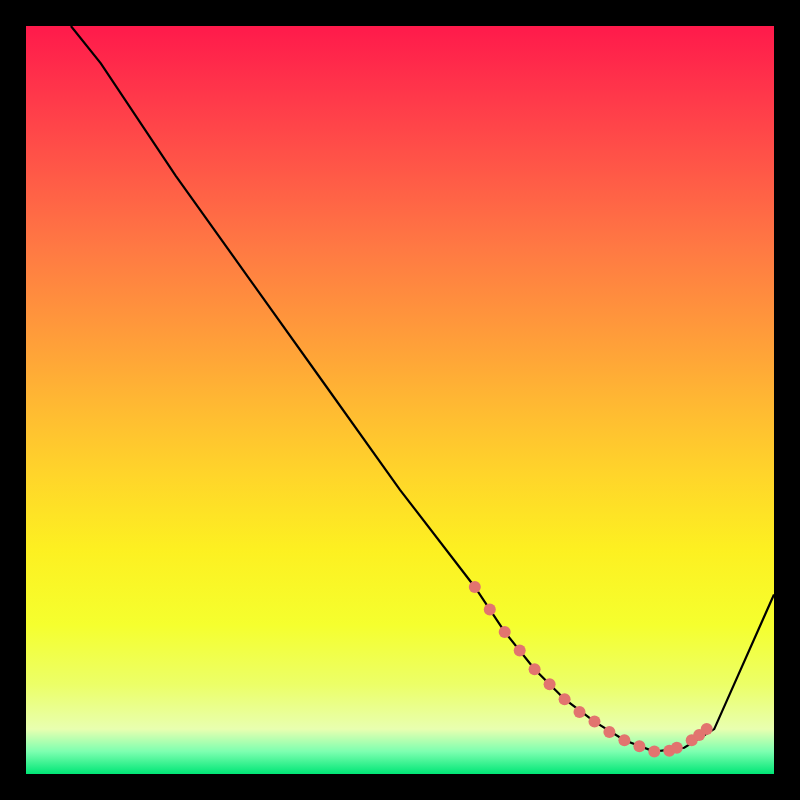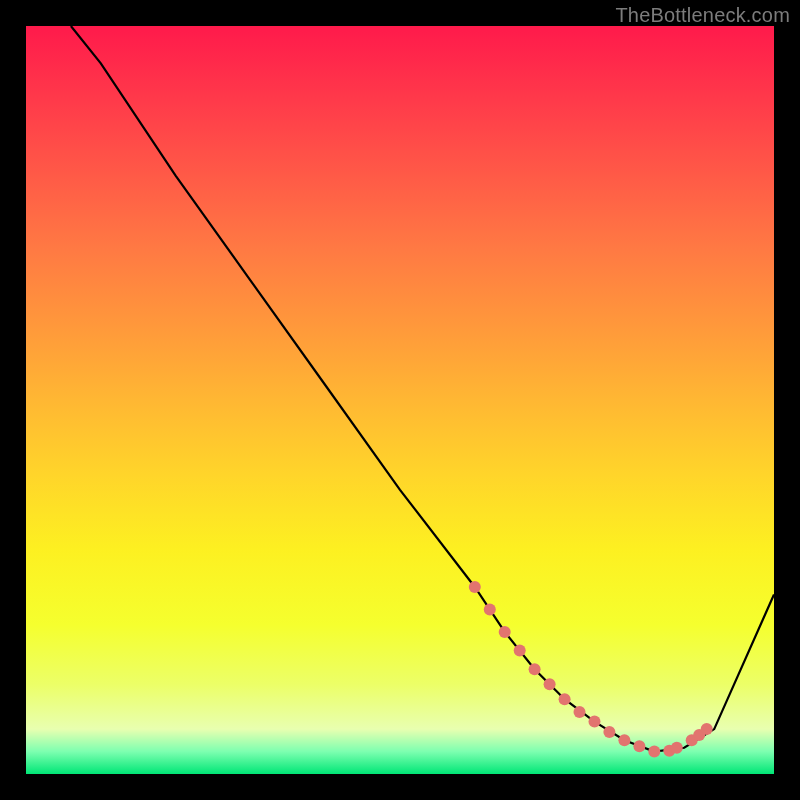--- a/index.html
+++ b/index.html
@@ -58,21 +58,20 @@
     width: 100%;
     height: 100%;
     display: block;
   }
 </style>
 </head>
 <body>
 
 <div class="stage">
 
-  <div class="watermark">TheBottleneck.com</div>
 
   <div class="plot">
     <div class="gradient"></div>
     <svg class="curve" viewBox="0 0 748 748" preserveAspectRatio="none">
       <path d="M44.9 0.0 L74.8 37.4 L149.6 149.6 L224.4 254.3 L299.2 359.0 L374.0 463.8 L448.8 561.0 L478.7 605.9 L508.6 643.3 L538.6 673.2 L568.5 695.6 L598.4 714.3 L628.3 725.6 L658.2 721.8 L688.2 703.1 L748.0 568.5" fill="none" stroke="#000" stroke-width="2.2"></path>
       <g>
           <circle cx="448.8" cy="561.0" r="6" fill="#e2746f"></circle>
           <circle cx="463.8" cy="583.4" r="6" fill="#e2746f"></circle>
           <circle cx="478.7" cy="605.9" r="6" fill="#e2746f"></circle>
           <circle cx="493.7" cy="624.6" r="6" fill="#e2746f"></circle>

